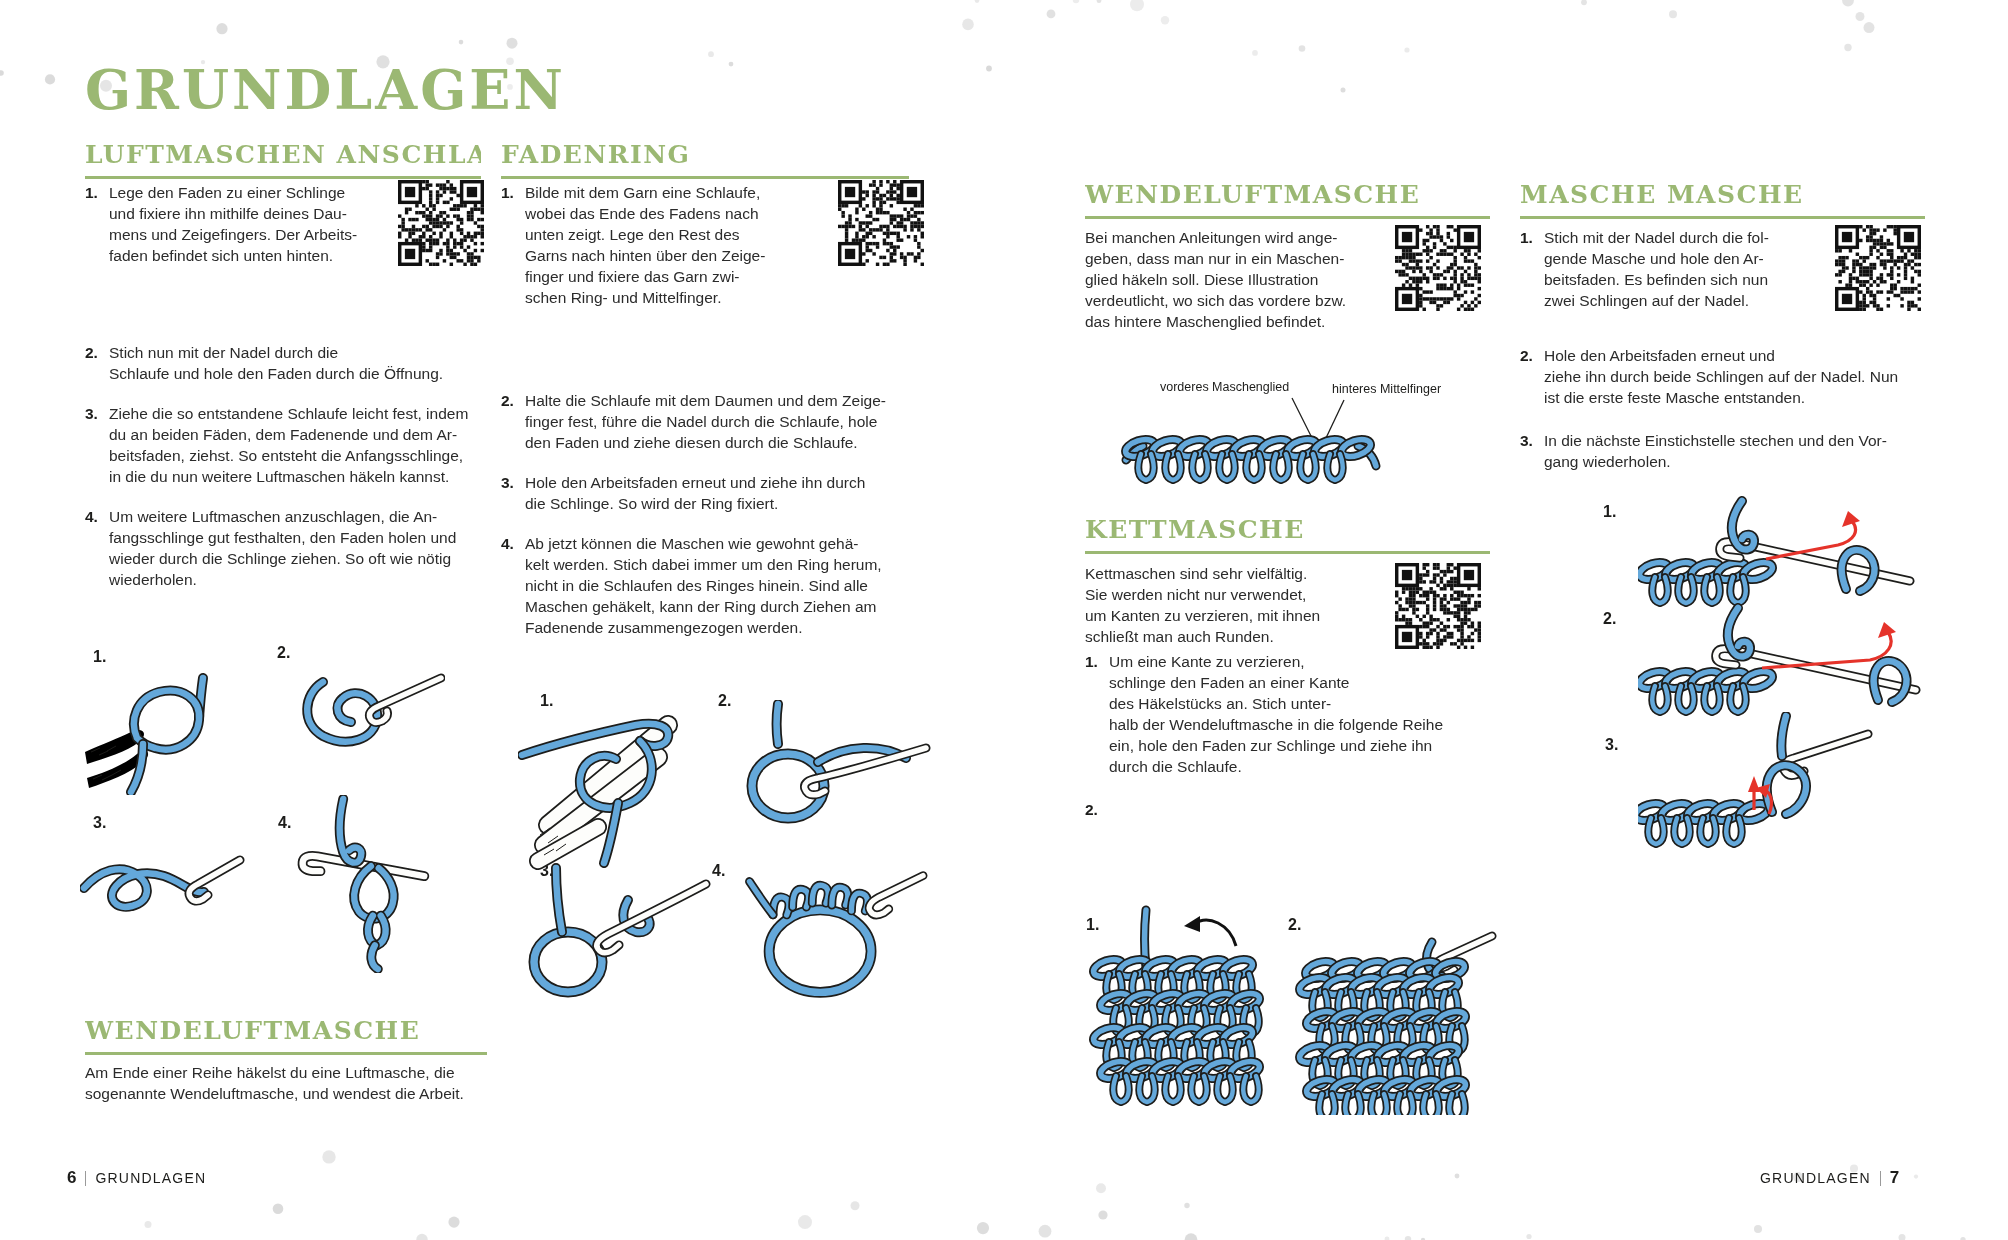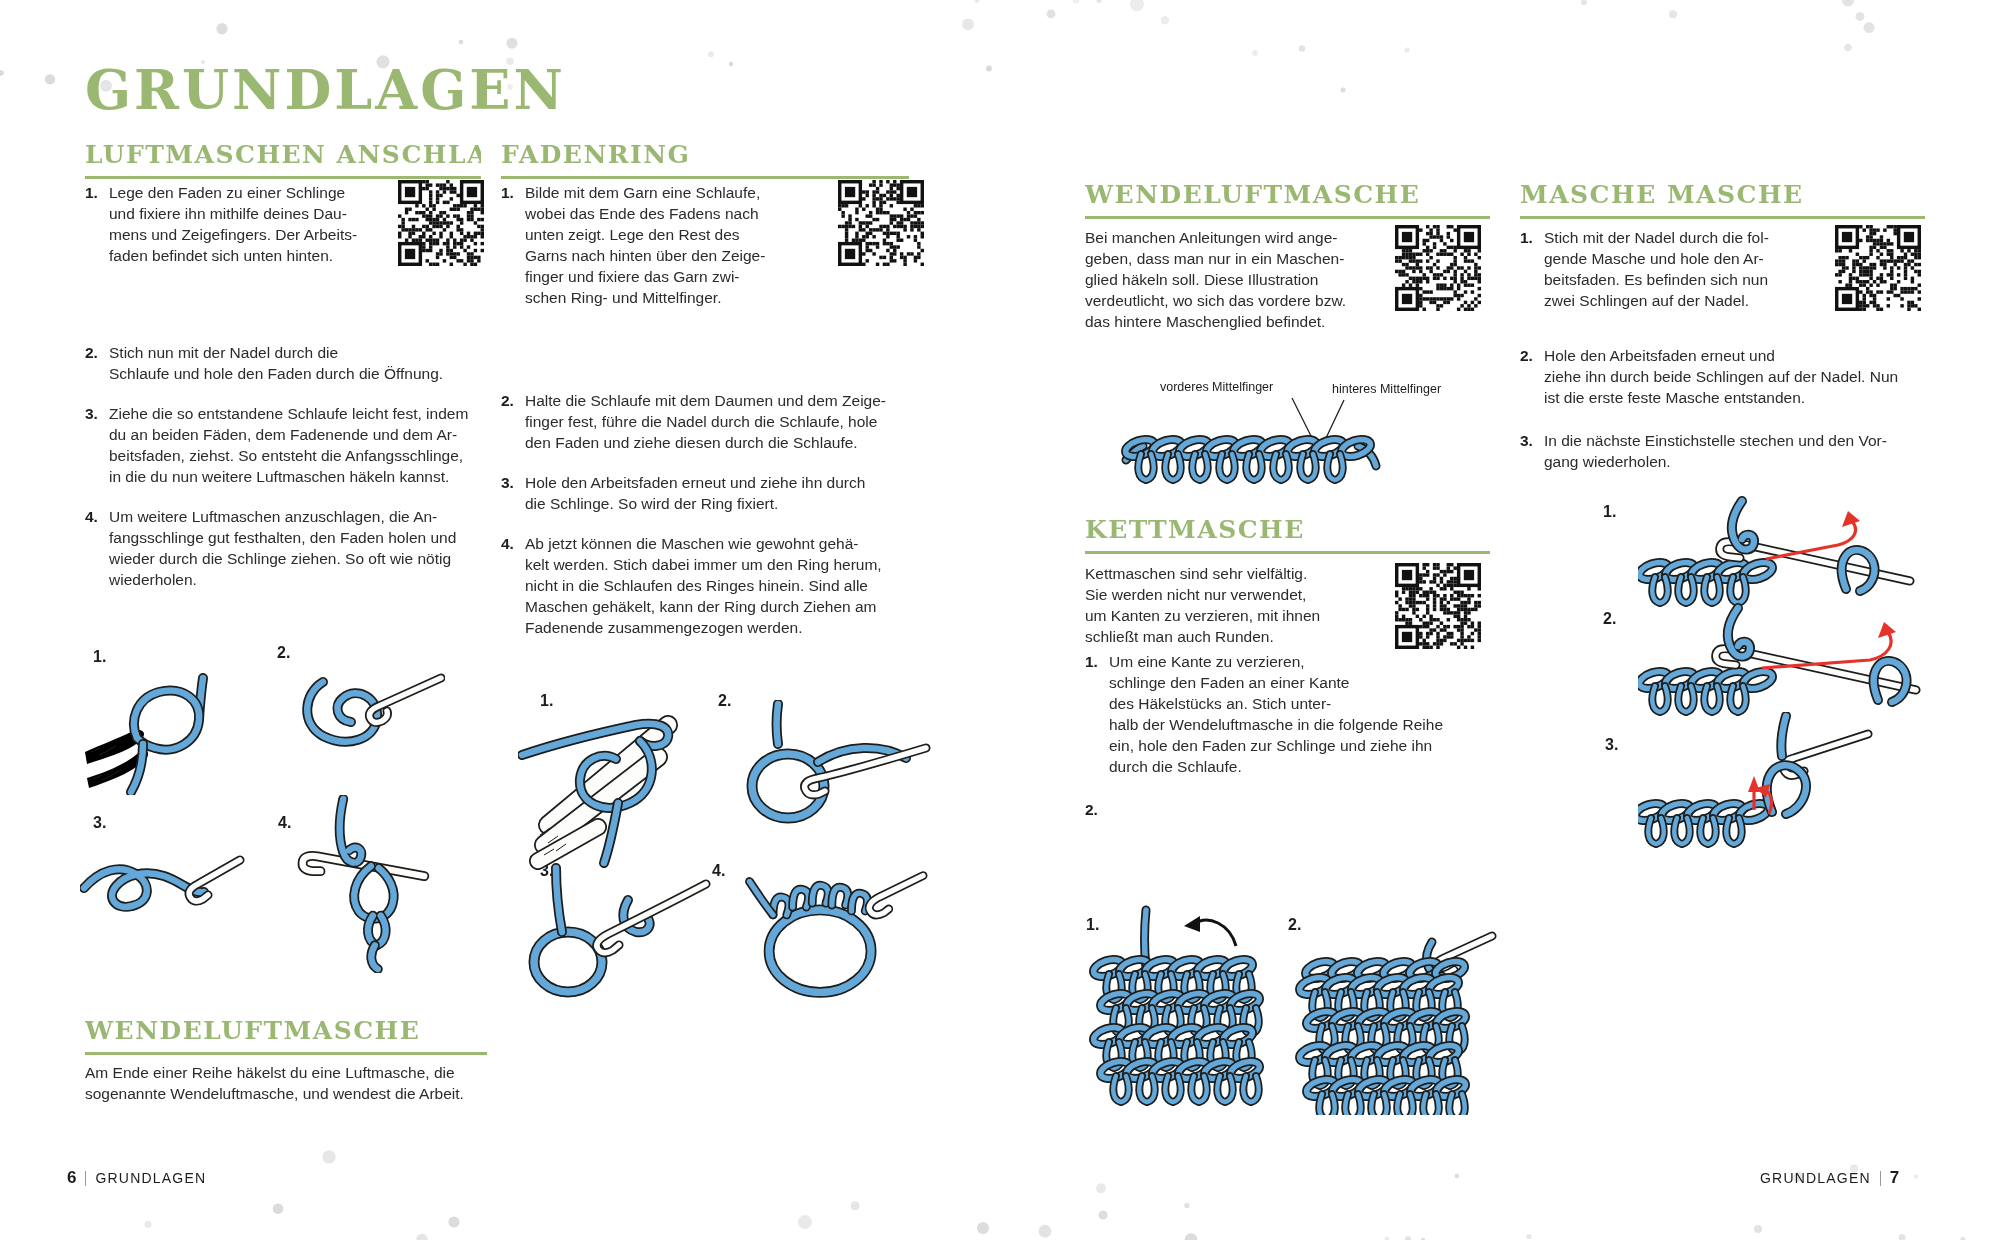--- a/index.html
+++ b/index.html
@@ -977,21 +977,21 @@
         <rect x="6.88" y="6.88" width="10.32" height="10.32"></rect>
         <rect x="61.92" y="0" width="24.08" height="24.08"></rect>
         <rect fill="#fff" x="65.36" y="3.44" width="17.2" height="17.2"></rect>
         <rect x="68.8" y="6.88" width="10.32" height="10.32"></rect>
         <rect x="0" y="61.92" width="24.08" height="24.08"></rect>
         <rect fill="#fff" x="3.44" y="65.36" width="17.2" height="17.2"></rect>
         <rect x="6.88" y="68.8" width="10.32" height="10.32"></rect>
       </svg></div>
 
   <div class="fig" style="left:1100px;top:380px;width:360px;height:110px">
-    <span class="mlabel" style="left:60px;top:0">vorderes Mittelfinger</span>
+    <span class="mlabel" style="left:60px;top:0">vorderes Maschenglied</span>
     <span class="mlabel" style="left:232px;top:2px">hinteres Mittelfinger</span>
     <svg viewBox="0 0 360 110" style="position:absolute;left:0;top:0">
       <path class="thin" d="M192,18 L212,58"></path>
       <path class="thin" d="M244,20 L226,58"></path>
       <g transform="translate(40,68)">
         <path d="M-14,12 C-8,5 -3,1 3,-2" class="yo" stroke-width="9"></path>
           <path d="M-14,12 C-8,5 -3,1 3,-2" class="yb" stroke-width="5.5"></path>
         <path d="M218,-2 C228,2 234,10 236,18" class="yo" stroke-width="9"></path>
           <path d="M218,-2 C228,2 234,10 236,18" class="yb" stroke-width="5.5"></path>
         <use href="#chainlink" x="0" y="0"></use>

